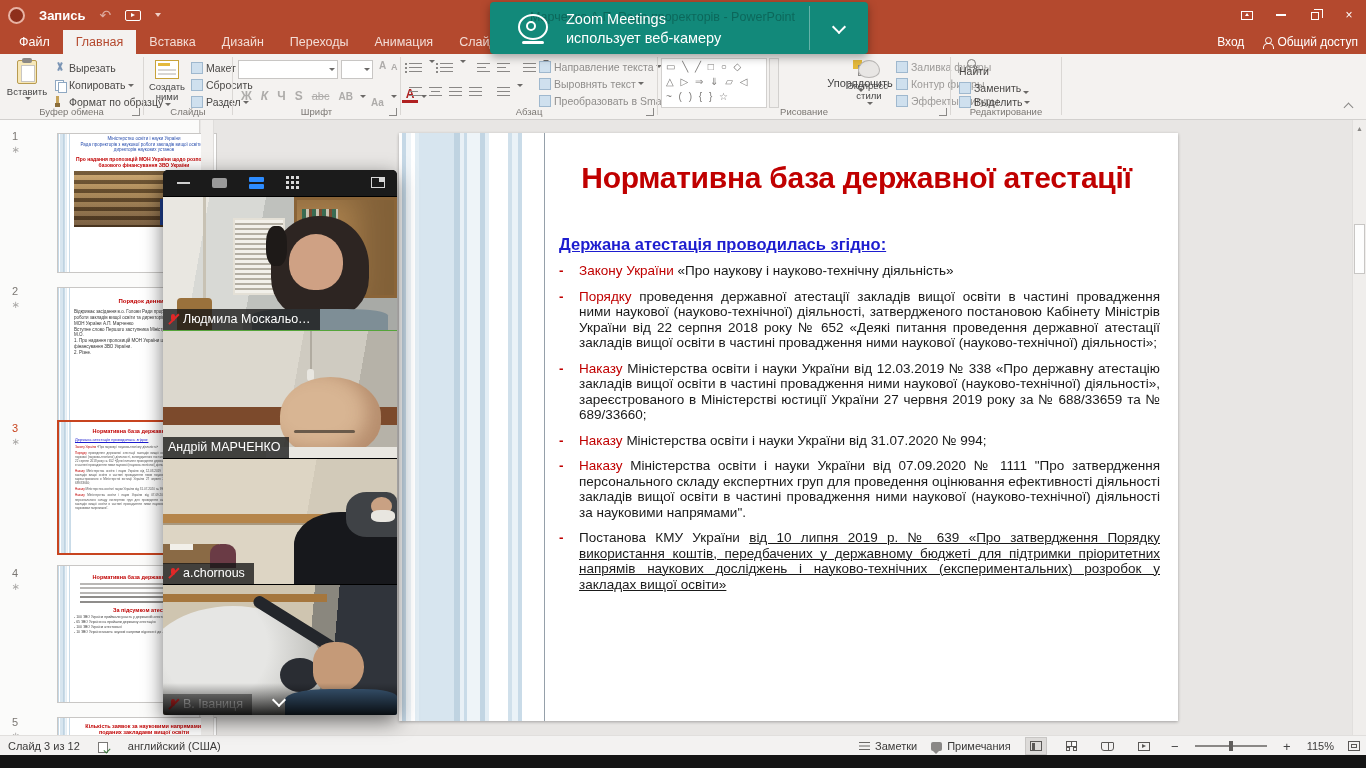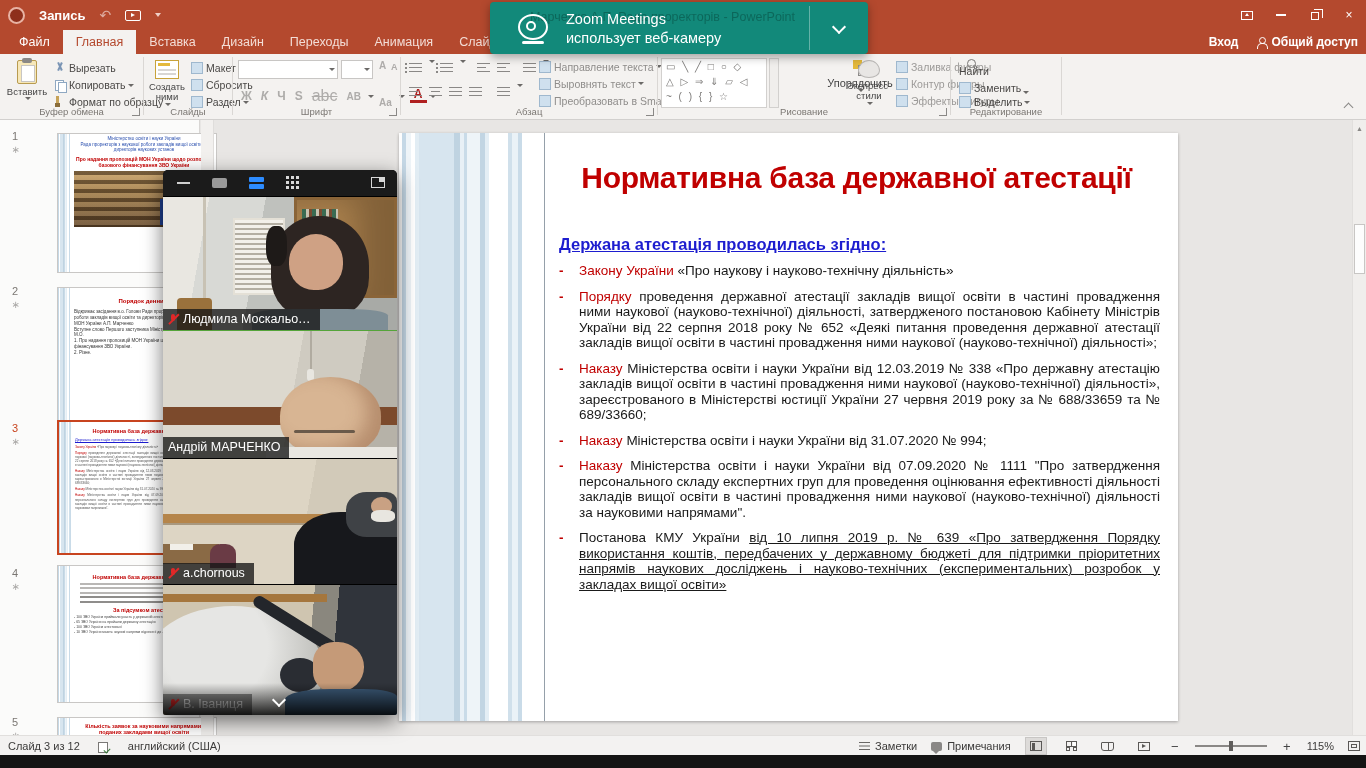--- a/index.html
+++ b/index.html
@@ -23,21 +23,21 @@
   .ic-min { width:10px; height:1.5px; background:#fff; }
   .ic-restore { width:8px; height:8px; border:1px solid #fff; position:relative; margin-top:2px; }
   .ic-restore::before { content:""; position:absolute; left:2px; top:-4px; width:8px; height:8px; border:1px solid #fff; border-bottom:none; border-left:none; }
 
   
   .tabrow { position:absolute; left:0; top:30px; width:1366px; height:24px; background:#b4492e; }
   .tabs { position:absolute; left:0; top:0; height:24px; display:flex; align-items:stretch; padding-left:6px; }
   .tab { color:#f3ddd6; font-size:12.5px; padding:0 13px; display:flex; align-items:center; }
   .tab.file { color:#fff; }
   .tab.active { background:#f4f2f0; color:#b4492e; }
-  .acct { position:absolute; right:8px; top:0; height:24px; display:flex; align-items:center; gap:18px; color:#fff; font-size:12px;font-weight:bold; }
+  .acct { position:absolute; right:8px; top:0; height:24px; display:flex; align-items:center; gap:18px; color:#fff; font-size:12px; }
   .person { position:relative; width:11px; height:11px; display:inline-block; margin-right:4px; vertical-align:-1px;}
   .person::before { content:""; position:absolute; left:3px; top:0; width:5px; height:5px; border-radius:50%; border:1.2px solid #fff; }
   .person::after { content:""; position:absolute; left:0.5px; top:6px; width:9px; height:5px; border-radius:5px 5px 0 0; border:1.2px solid #fff; border-bottom:none; }
   .share-wrap { display:flex; align-items:center; }
 
   
   .ribbon { position:absolute; left:0; top:54px; width:1366px; height:66px; background:#f4f2f0; border-bottom:1px solid #d2d0ce; }
   .rgroup { position:absolute; top:0; height:65px; }
   .gsep { position:absolute; top:3px; height:58px; width:1px; background:#dad7d4; }
   .glabel { position:absolute; bottom:2px; left:0; right:0; text-align:center; font-size:9.5px; color:#7b7773; }
@@ -335,21 +335,21 @@
       <div class="combo" style="position:absolute; left:108px; top:6px; width:32px;">
           <span class="caret"></span>
         </div>
       <span class="fbtn dim" style="position:absolute; left:142px; top:6px; font-size:10px;">А</span>
       <span class="fbtn dim" style="position:absolute; left:154px; top:8px; font-size:9px;">А</span>
       <div style="position:absolute; left:4px; top:30px; display:flex; align-items:center; gap:1px;">
         <span class="fbtn dim">Ж</span>
         <span class="fbtn dim" style="font-style:italic;">К</span>
         <span class="fbtn dim u">Ч</span>
         <span class="fbtn dim">S</span>
-        <span class="fbtn dim" style="text-decoration:line-through; font-weight:normal; font-size:16px;">abc</span>
+        <span class="fbtn dim" style="text-decoration:line-through; font-weight:normal; font-size:11px;">abc</span>
         <span class="fbtn dim" style="font-size:10px;">АВ</span>
         <span class="caret"></span>
         <span class="fbtn dim" style="font-size:10px;margin-top:13px;">Аа</span>
         <span class="caret"></span>
         <span class="fbtn" style="color:#b02020; border-bottom:3px solid #b02020; line-height:11px; margin-left:4px;">А</span>
         <span class="caret"></span>
       </div>
       <div class="glabel">Шрифт</div>
       <div class="dlg"></div>
     </div>

